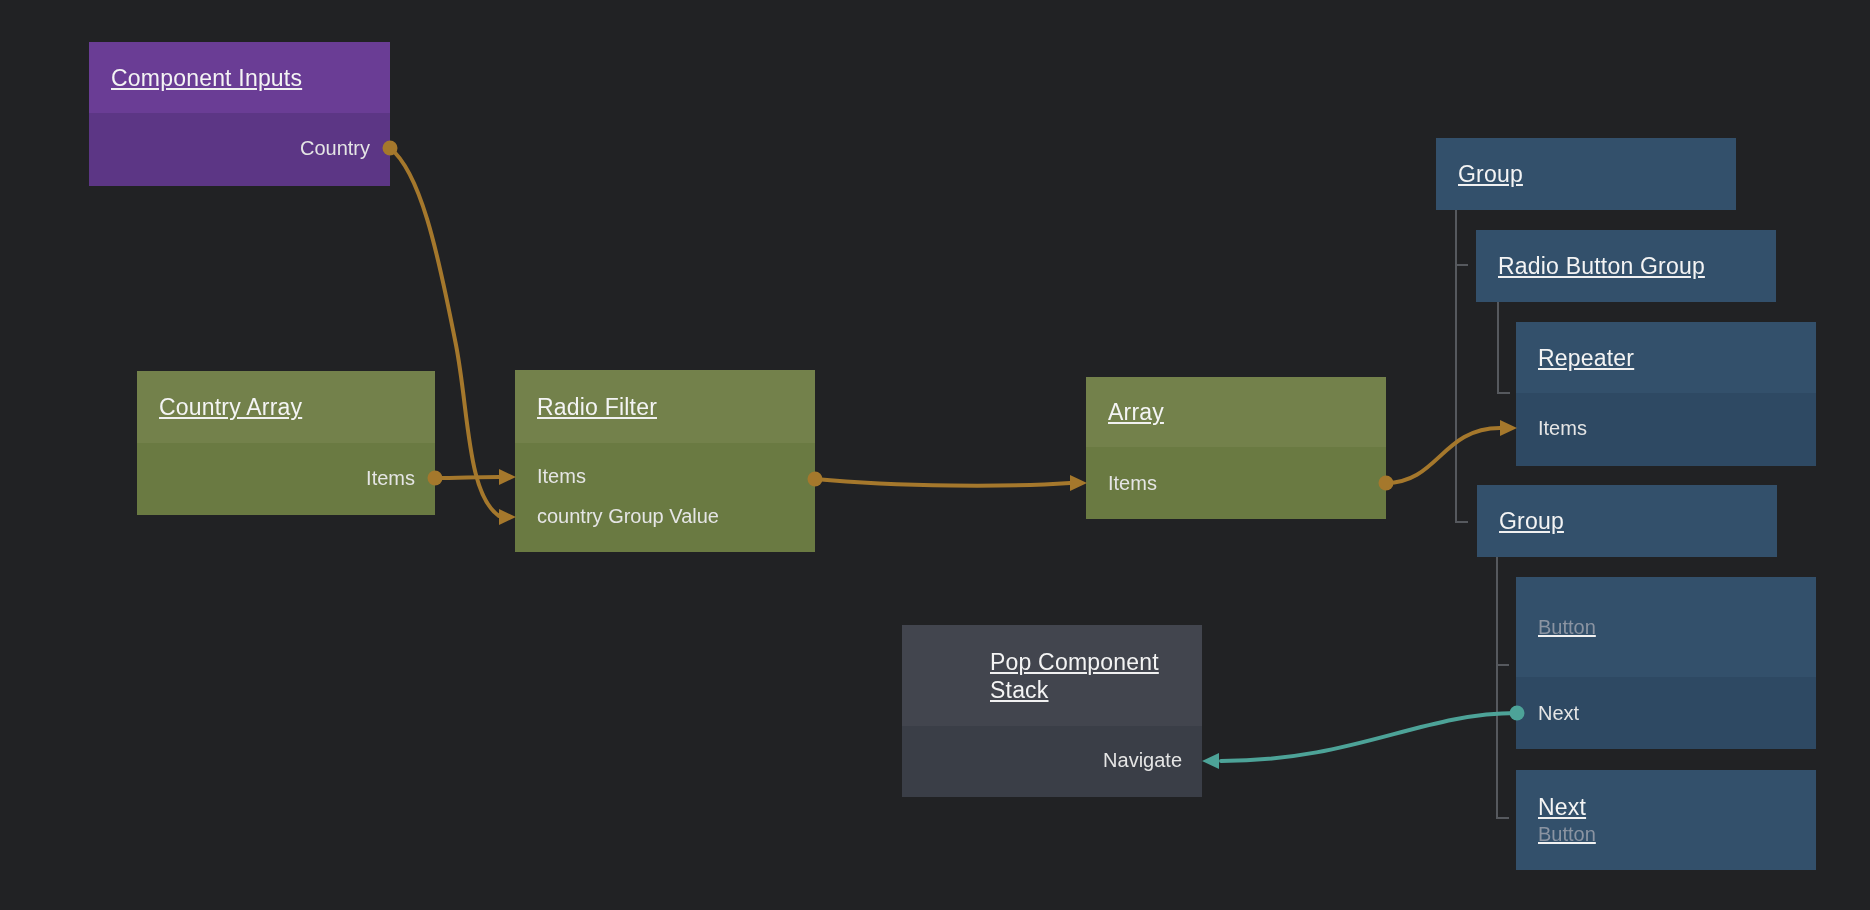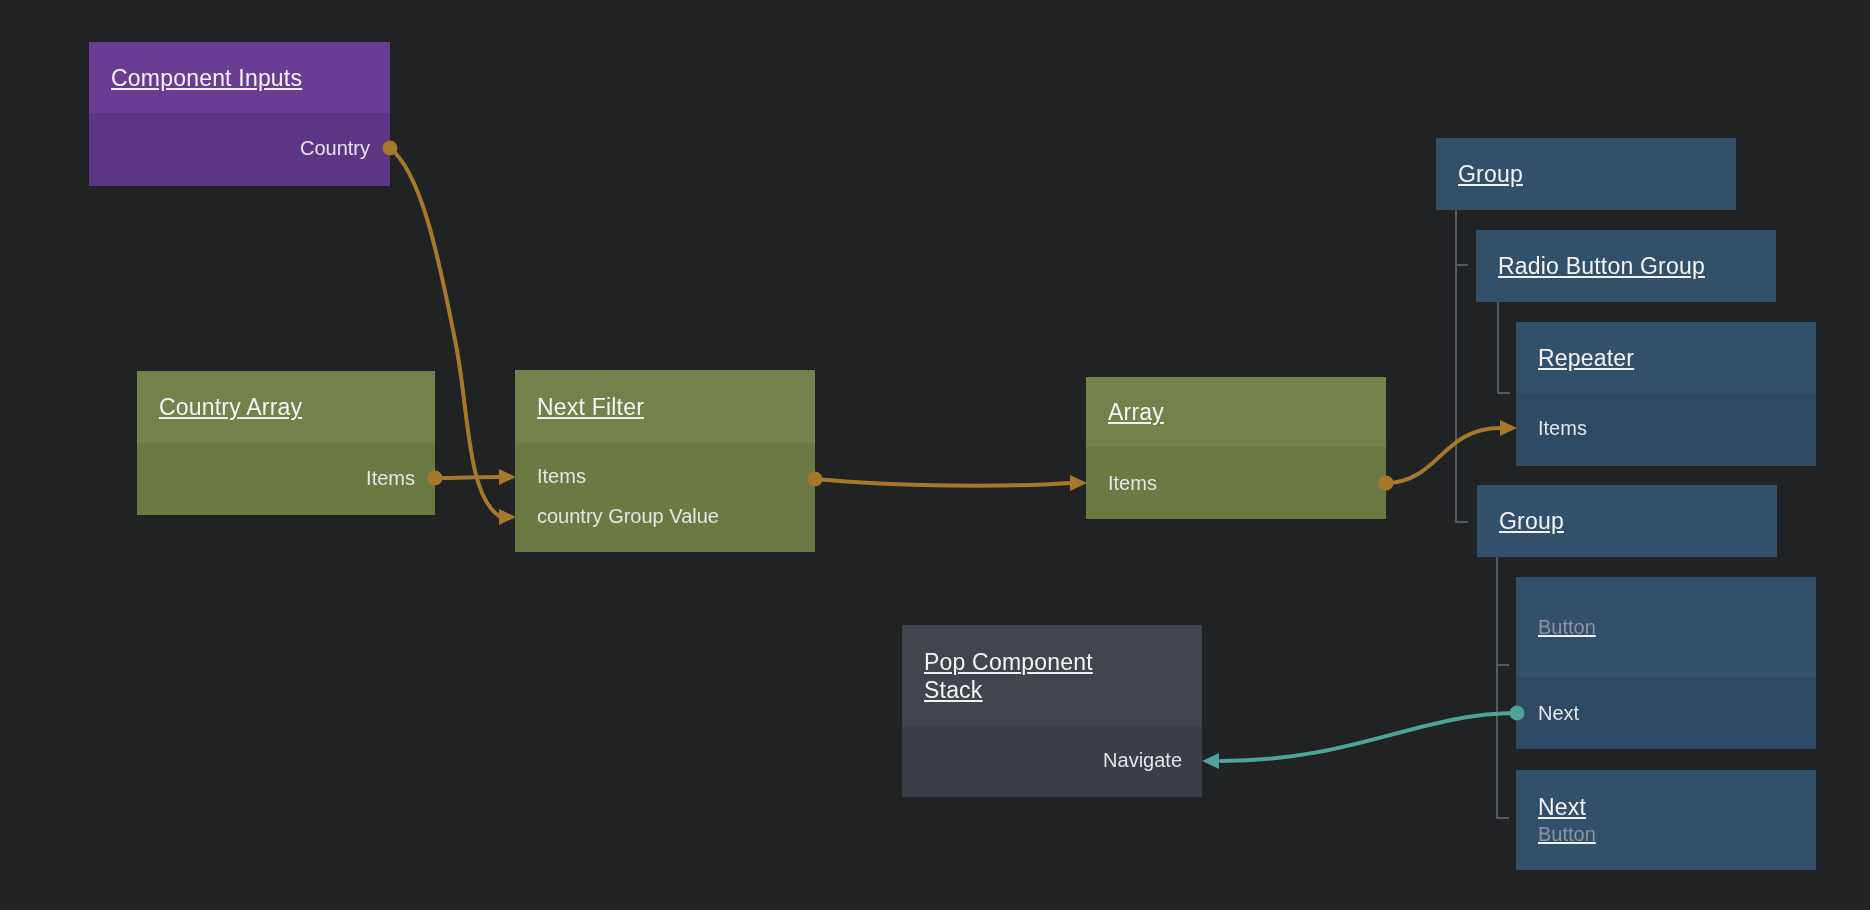--- a/index.html
+++ b/index.html
@@ -47,21 +47,21 @@
   .port.left{left:22px;text-align:left;}
   
   .purple{background:#5c3685;}
   .purple .hdr{background:#6a3d95;}
   .olive{background:#6a7a42;}
   .olive .hdr{background:#73814b;}
   .blue{background:#2e4963;}
   .blue .hdr{background:#33506b;}
   .blue-solid{background:#33506b;}
   .dark{background:#3a3e47;}
-  .dark .hdr{background:#42454e;}
+  .dark .hdr{background:#42454e;align-items:flex-end;}
   .wrap-title{max-width:190px;}
   svg.overlay{position:absolute;inset:0;pointer-events:none;}
 </style>
 </head>
 <body>
 
 <div class="canvas">
 
   <div class="node purple" style="left:89px;top:42px;width:301px;height:144px">
     <div class="hdr" style="height:71px">
@@ -76,21 +76,21 @@
     <div class="hdr" style="height:72px">
       <span class="title">Country Array</span>
     </div>
     <div class="port right" style="top:94px">
       <span>Items</span>
     </div>
   </div>
 
   <div class="node olive" style="left:515px;top:370px;width:300px;height:182px">
     <div class="hdr" style="height:73px">
-      <span class="title">Next Filter</span>
+      <span class="title">Radio Filter</span>
     </div>
     <div class="port left" style="top:93px">
       <span>Items</span>
     </div>
     <div class="port left" style="top:133px">
       <span>country Group Value</span>
     </div>
   </div>
 
   <div class="node olive" style="left:1086px;top:377px;width:300px;height:142px">

